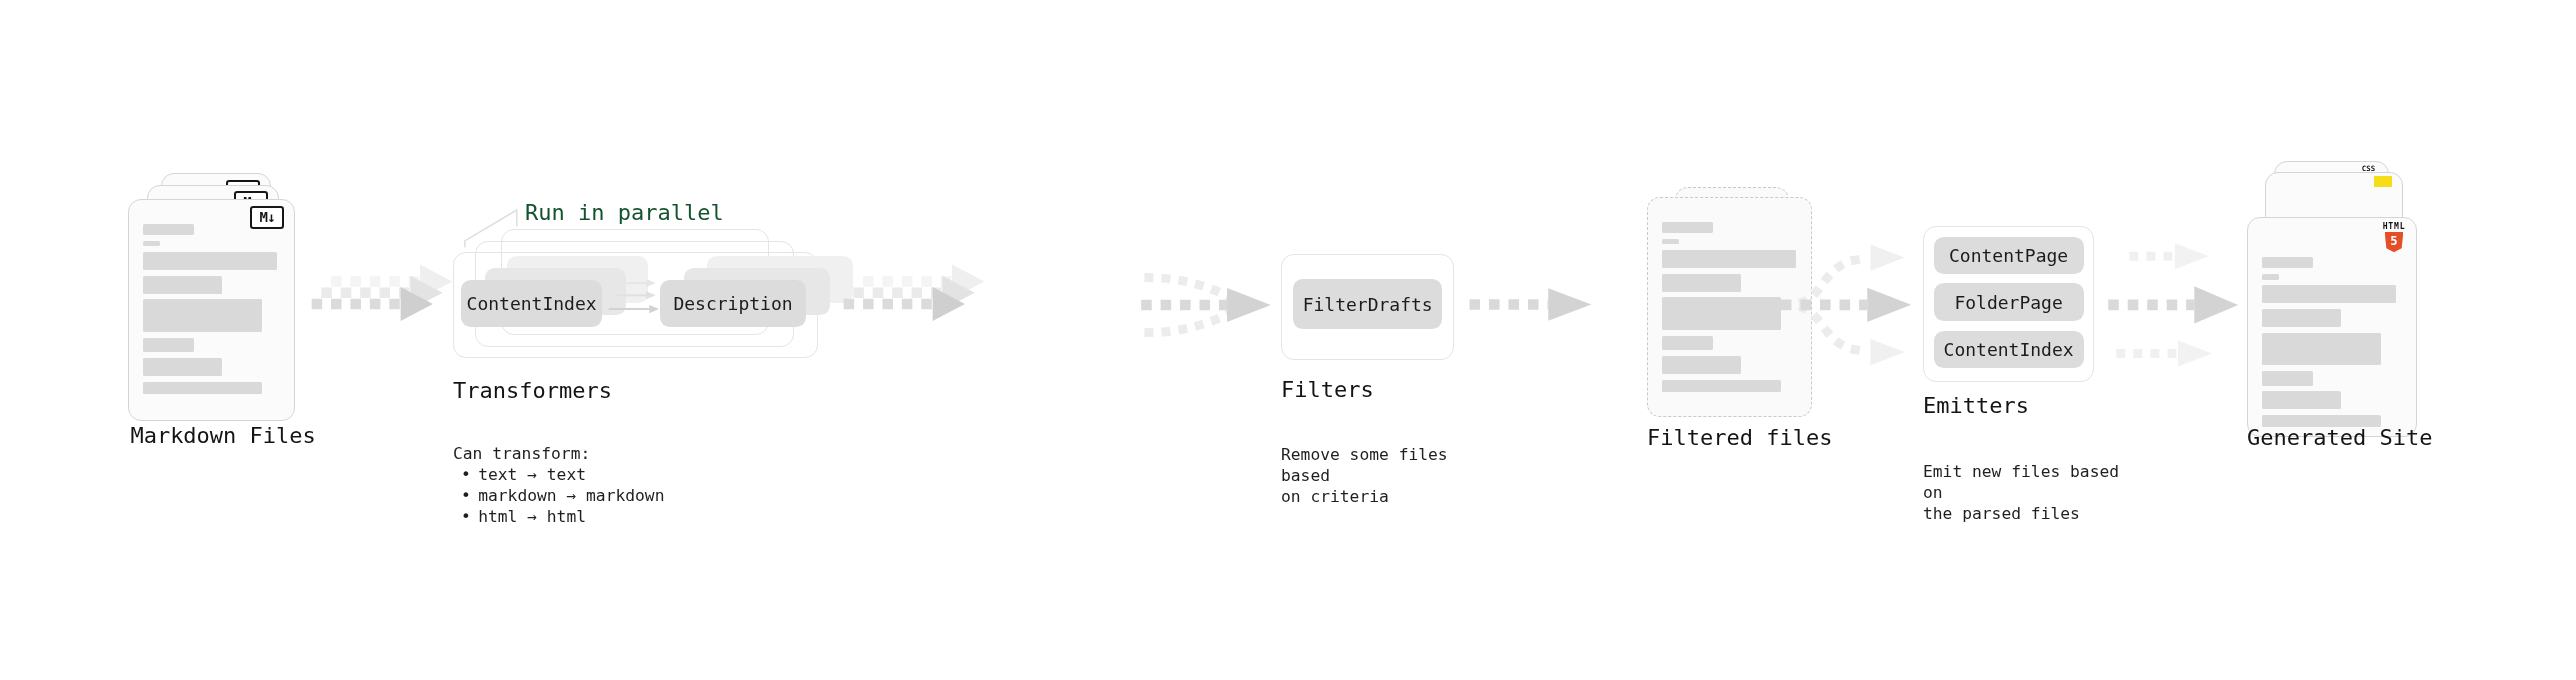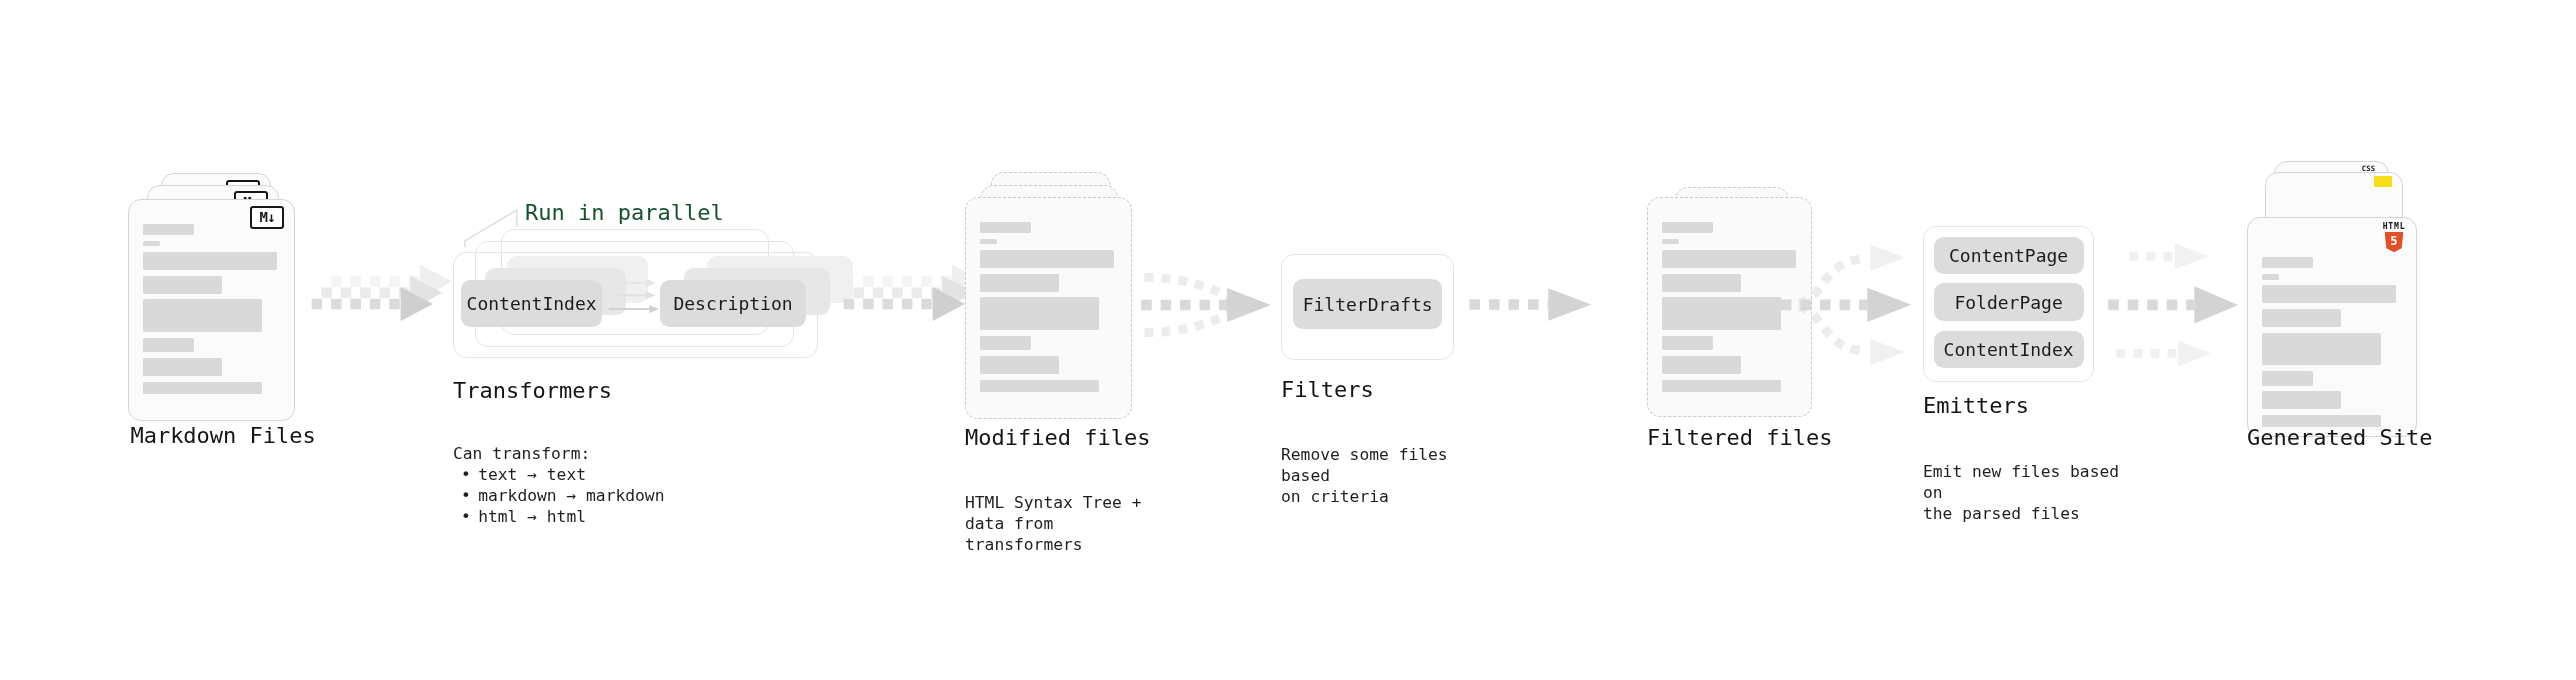--- a/index.html
+++ b/index.html
@@ -138,39 +138,20 @@
       <polygon points="118,36 158,57 118,78" fill="#efefef"></polygon>
     </g>
     <g transform="translate(12,-14)">
       <line x1="8" y1="57" x2="118" y2="57" stroke="#eaeaea" stroke-width="13" stroke-dasharray="13 11"></line>
       <polygon points="118,36 158,57 118,78" fill="#e3e3e3"></polygon>
     </g>
     <line x1="8" y1="57" x2="118" y2="57" stroke="#dbdbdb" stroke-width="13" stroke-dasharray="13 11"></line>
     <polygon points="118,36 158,57 118,78" fill="#cfcfcf"></polygon>
   </svg>
 
-  <div class="abs" style="left:965px;top:161px;width:203px;height:349px;">
-    <div class="doc dashed" style="left:26px;top:11.4px;width:119px;height:195px;"></div>
-    <div class="doc dashed" style="left:16.3px;top:23.6px;width:137px;height:203px;"></div>
-    <div class="doc dashed" style="left:0;top:36px;width:167px;height:222px;">
-      <div class="bars">
-          <div class="bar" style="width: 51px; height: 11.4px;"></div>
-          <div class="bar" style="width: 17px; height: 5.7px;"></div>
-          <div class="bar" style="width: 134px; height: 18px;"></div>
-          <div class="bar" style="width: 79px; height: 18px;"></div>
-          <div class="bar" style="width: 119px; height: 32.5px;"></div>
-          <div class="bar" style="width: 51px; height: 14.6px;"></div>
-          <div class="bar" style="width: 79px; height: 18px;"></div>
-          <div class="bar" style="width: 119px; height: 12.2px;"></div>
-        </div>
-    </div>
-    <div class="title" style="left:0;top:264px;">Modified files</div>
-    <div class="desc" style="left:0;top:299px;">HTML Syntax Tree +
-data from transformers</div>
-  </div>
 
   <svg class="abs" style="left:1136px;top:267px;" width="140" height="77" viewBox="0 0 172 95">
     <path d="M10,13 C55,13 85,22 122,40" fill="none" stroke="#ececec" stroke-width="11" stroke-dasharray="11 10"></path>
     <path d="M10,81 C55,81 85,72 122,54" fill="none" stroke="#ececec" stroke-width="11" stroke-dasharray="11 10"></path>
     <line x1="6" y1="47" x2="112" y2="47" stroke="#d9d9d9" stroke-width="13" stroke-dasharray="13 11"></line>
     <polygon points="112,26 166,47 112,68" fill="#d3d3d3"></polygon>
   </svg>
 
   <div class="abs" style="left:1281px;top:254px;width:203px;height:236px;">
     <div class="outline" style="left:0;top:0;width:173px;height:106px;"></div>

